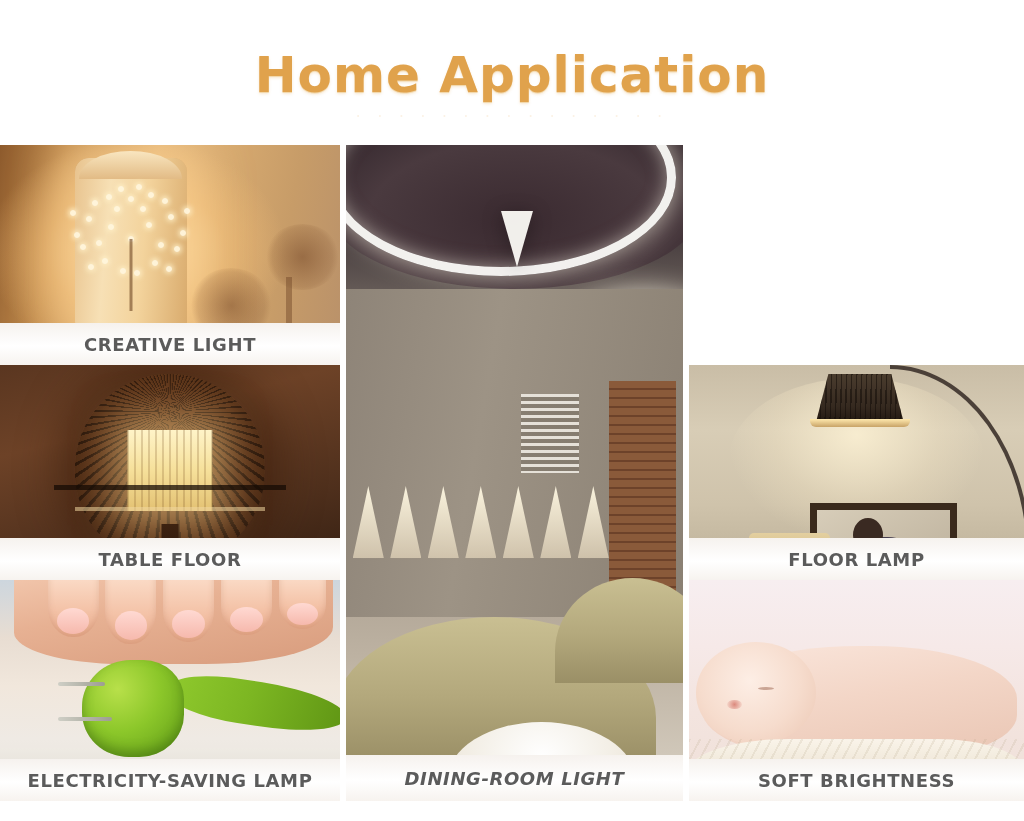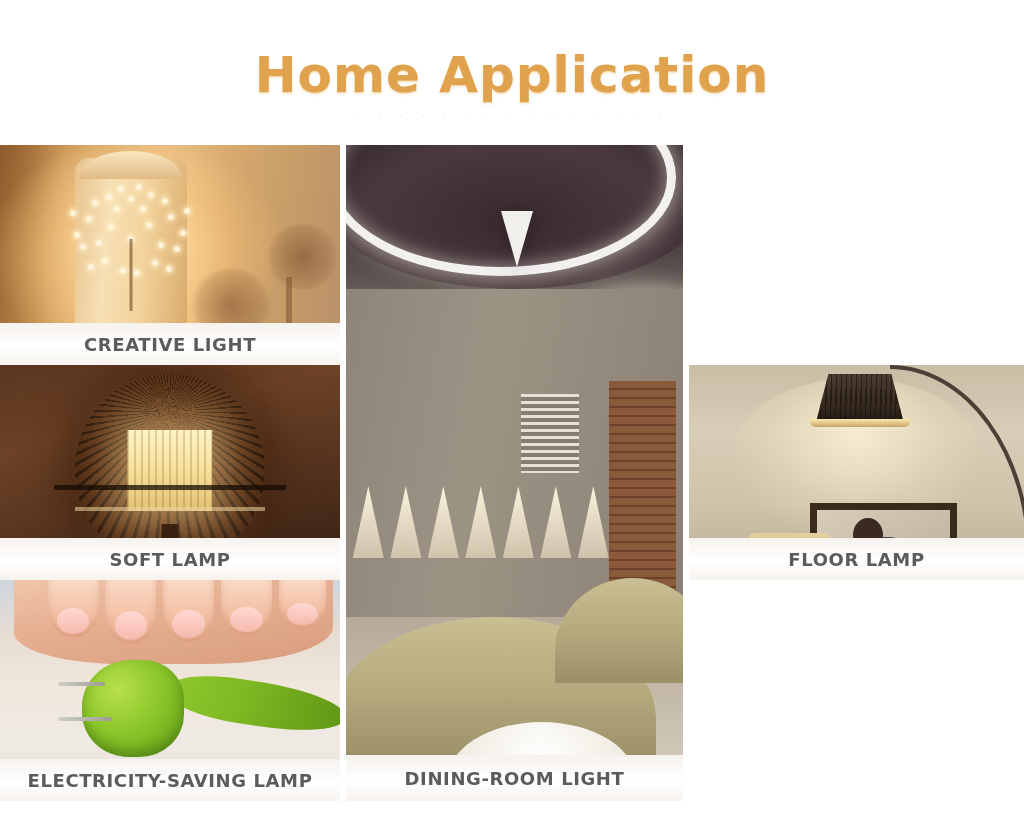--- a/index.html
+++ b/index.html
@@ -89,21 +89,21 @@
     white-space: nowrap;
     text-shadow: 0 1px 1px rgba(255,255,255,.9);
   }
 
   
   #cell-creative      { left:0px;   top:0px;   width:340px; height:220px; }
   #cell-living        { left:346px; top:0px;   width:337px; height:220px; }
   #cell-bar           { left:689px; top:0px;   width:335px; height:220px; }
 
   #cell-table         { left:0px;   top:220px; width:340px; height:215px; }
-  #cell-dining        { left:346px; top:0px;   width:337px; height:656px; }
+  #cell-dining        { left:346px; top:0px;   width:337px; height:656px;font-style:italic; }
   #cell-floor         { left:689px; top:220px; width:335px; height:215px; }
 
   #cell-electricity   { left:0px;   top:435px; width:340px; height:221px; }
   #cell-soft          { left:689px; top:435px; width:335px; height:221px; }
 
   #cell-dining .caption { height: 46px; }
 
   
 
   
@@ -487,21 +487,21 @@
 
 
     <div class="cell" id="cell-table">
       <div class="photo sc-table">
         <div class="tl-globe"></div>
         <div class="tl-core"></div>
         <div class="tl-band" style="top:56%;"></div>
         <div class="tl-band" style="top:66%; left:22%; width:56%; height:4px; background:rgba(240,215,160,.55);"></div>
         <div class="tl-stem"></div>
       </div>
-      <div class="caption">SOFT LAMP</div>
+      <div class="caption">TABLE FLOOR</div>
     </div>
 
     <div class="cell" id="cell-dining">
       <div class="photo sc-dining">
         <div class="dn-ceiling"></div>
         <div class="dn-ring" style="left:-6%; top:-10%; width:104%; height:30%;"></div>
         <div class="dn-ring" style="left:62%; top:22%; width:52%; height:16%;"></div>
         <div class="dn-pendant" style="left:46%; top:10%;"></div>
         <div class="dn-pendant" style="left:90%; top:30%; transform:scale(.7);"></div>
         <div class="dn-wall"></div>
@@ -557,17 +557,30 @@
         <div class="fl-shade"></div>
         <div class="fl-shade-lip"></div>
         <div class="fl-frame"></div>
         <div class="fl-sofa"></div>
         <div class="fl-person"></div>
         <div class="fl-head"></div>
       </div>
       <div class="caption">FLOOR LAMP</div>
     </div>
 
+    <div class="cell" id="cell-soft">
+      <div class="photo sc-soft">
+        <div class="sb-body"></div>
+        <div class="sb-head">
+          <div class="sb-eye" style="left:52%; top:44%;"></div>
+          <div class="sb-mouth"></div>
+        </div>
+        <div class="sb-blanket">
+          <div class="sb-texture"></div>
+        </div>
+      </div>
+      <div class="caption">SOFT BRIGHTNESS</div>
+    </div>
 
   </div>
 
   <div class="footer-strip"></div>
 </div>
 
 </body></html>

